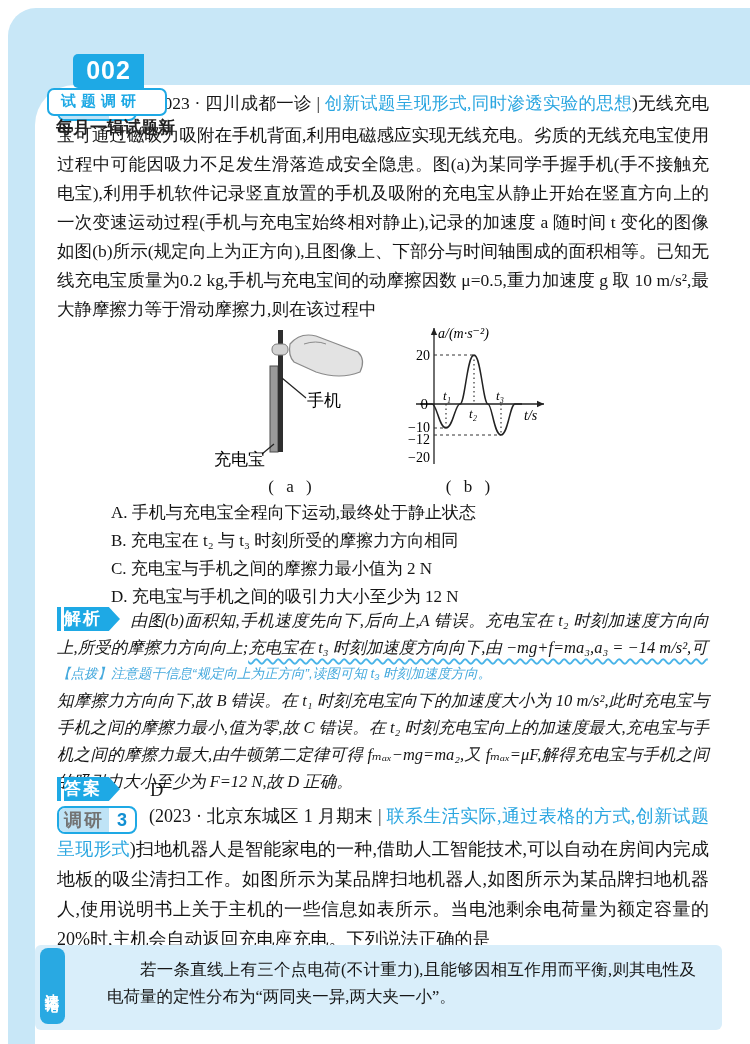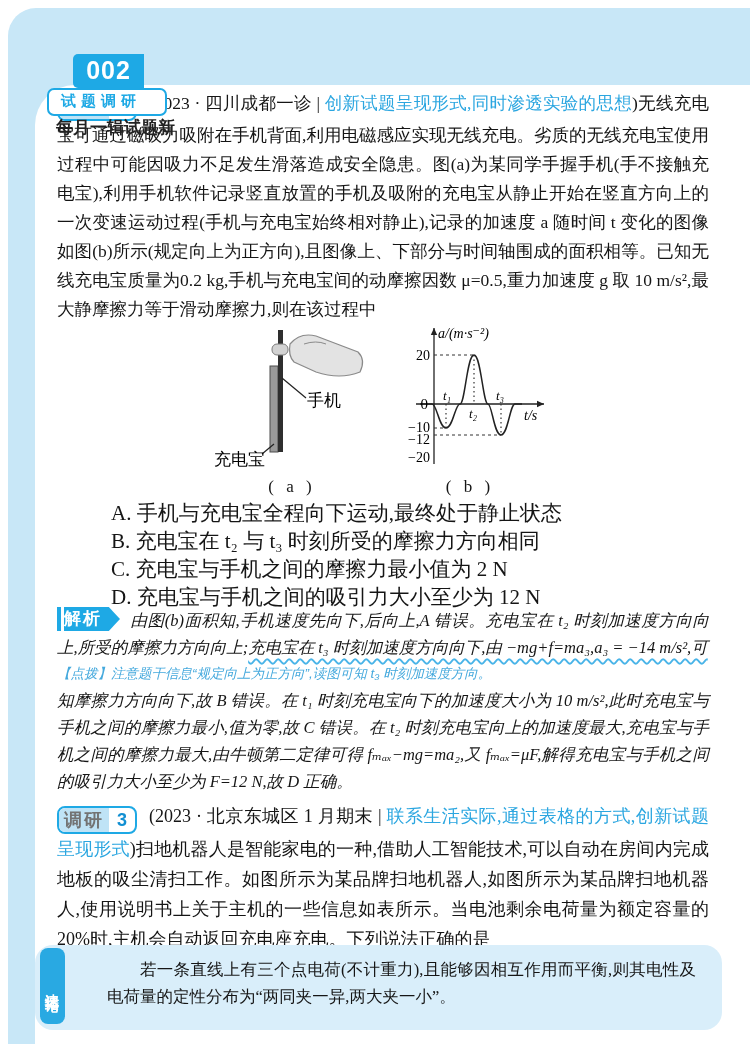--- a/index.html
+++ b/index.html
@@ -23,37 +23,37 @@
   .q-badge{display:inline-flex;align-items:center;border:2px solid #1ea9e5;border-radius:8px;overflow:hidden;
     font-family:"Liberation Sans","DejaVu Sans",sans-serif;font-weight:bold;font-size:18px;line-height:22px;
     vertical-align:-4px;margin-right:12px;background:#fff;}
   .q-badge .nm{background:#bfe3f6;color:#737373;padding:1px 5px;letter-spacing:2px;}
   .q-badge .no{color:#118fd2;padding:1px 8px;}
   
   .figures{position:absolute;left:22px;width:652px;top:240px;height:172px;display:flex;justify-content:center;align-items:flex-end;gap:14px;}
   .fig{text-align:center;}
   .fig .caption{font-size:17px;margin-top:1px;letter-spacing:4px;}
   
-  .options{position:absolute;left:76px;top:414px;width:600px;font-size:21px;line-height:28px;}
+  .options{position:absolute;left:76px;top:414px;width:600px;font-size:17px;line-height:28px;}
   
   .analysis{position:absolute;left:22px;top:522px;width:652px;font-size:16.5px;line-height:27px;text-align:justify;}
   .badge-wrap{display:inline-flex;align-items:center;margin-right:10px;vertical-align:-5px;}
   .badge-wrap .bar{width:4px;height:24px;background:#1ea9e5;margin-right:3px;}
   .arrow-badge{display:inline-block;background:#1ea9e5;color:#fff;font-family:"Liberation Sans","DejaVu Sans",sans-serif;
     font-weight:bold;font-size:17px;line-height:24px;padding:0 18px 0 0;letter-spacing:2px;
     clip-path:polygon(0 0,80% 0,100% 50%,80% 100%,0 100%);}
   .wavy{text-decoration:underline wavy #49b4e8 1.5px;text-underline-offset:5px;}
   .hint{display:block;color:#45a9dd;font-size:13.5px;line-height:19px;margin:3px 0 4px;font-style:italic;
     font-family:"Liberation Sans","DejaVu Sans",sans-serif;}
   .ital{font-style:italic;}
   
   .answer{position:absolute;left:22px;top:692px;width:652px;font-size:18.5px;}
   .answer .val{margin-left:20px;}
   
-  .note-box{position:absolute;left:0px;top:860px;width:687px;height:85px;background:#d9eefa;border-radius:18px;}
+  .note-box{position:absolute;left:0px;top:860px;width:687px;height:85px;background:#d9eefa;border-radius:6px;}
   .note-badge{position:absolute;left:5px;top:3px;width:25px;height:76px;background:#29a9e2;border-radius:8px;
     color:#fff;writing-mode:vertical-rl;text-orientation:upright;font-size:14px;font-weight:bold;letter-spacing:2px;
     display:flex;align-items:center;justify-content:center;font-family:"Liberation Sans","DejaVu Sans",sans-serif;}
   .note-text{margin:11px 26px 0 72px;font-size:16.5px;line-height:27px;text-align:justify;text-indent:2em;}
   svg text{font-family:"Liberation Serif","DejaVu Serif",serif;}
 </style>
 </head>
 <body>
 
 <div class="bg-blue"></div>
@@ -137,20 +137,26 @@
 
   <div class="analysis">
     <span class="badge-wrap">
         <span class="bar"></span>
         <span class="arrow-badge">解析</span>
       </span><span class="ital">由图(b)面积知,手机速度先向下,后向上,A 错误。充电宝在 t₂ 时刻加速度方向向上,所受的摩擦力方向向上;</span><span class="ital wavy">充电宝在 t₃ 时刻加速度方向向下,由 −mg+f=ma₃,a₃ = −14 m/s²,可</span>
     <span class="hint">【点拨】注意题干信息“规定向上为正方向”,读图可知 t₃ 时刻加速度方向。</span>
     <span class="ital">知摩擦力方向向下,故 B 错误。在 t₁ 时刻充电宝向下的加速度大小为 10 m/s²,此时充电宝与手机之间的摩擦力最小,值为零,故 C 错误。在 t₂ 时刻充电宝向上的加速度最大,充电宝与手机之间的摩擦力最大,由牛顿第二定律可得 fₘₐₓ−mg=ma₂,又 fₘₐₓ=μF,解得充电宝与手机之间的吸引力大小至少为 F=12 N,故 D 正确。</span>
   </div>
 
+  <div class="answer">
+    <span class="badge-wrap">
+        <span class="bar"></span>
+        <span class="arrow-badge">答案</span>
+      </span><span class="val">D</span>
+  </div>
 
   <div class="blk" style="top:716px;">
     <p class="para" style="font-size:18px;line-height:30px;">
       <span class="q-badge">
           <span class="nm">调研</span>
           <span class="no">3</span>
         </span><span>(2023 · 北京东城区 1 月期末 | </span><span class="cyan">联系生活实际,通过表格的方式,创新试题呈现形式</span><span>)</span><span>扫地机器人是智能家电的一种,借助人工智能技术,可以自动在房间内完成地板的吸尘清扫工作。如图所示为某品牌扫地机器人,如图所示为某品牌扫地机器人,使用说明书上关于主机的一些信息如表所示。当电池剩余电荷量为额定容量的20%时,主机会自动返回充电座充电。下列说法正确的是</span>
     </p>
   </div>
 

